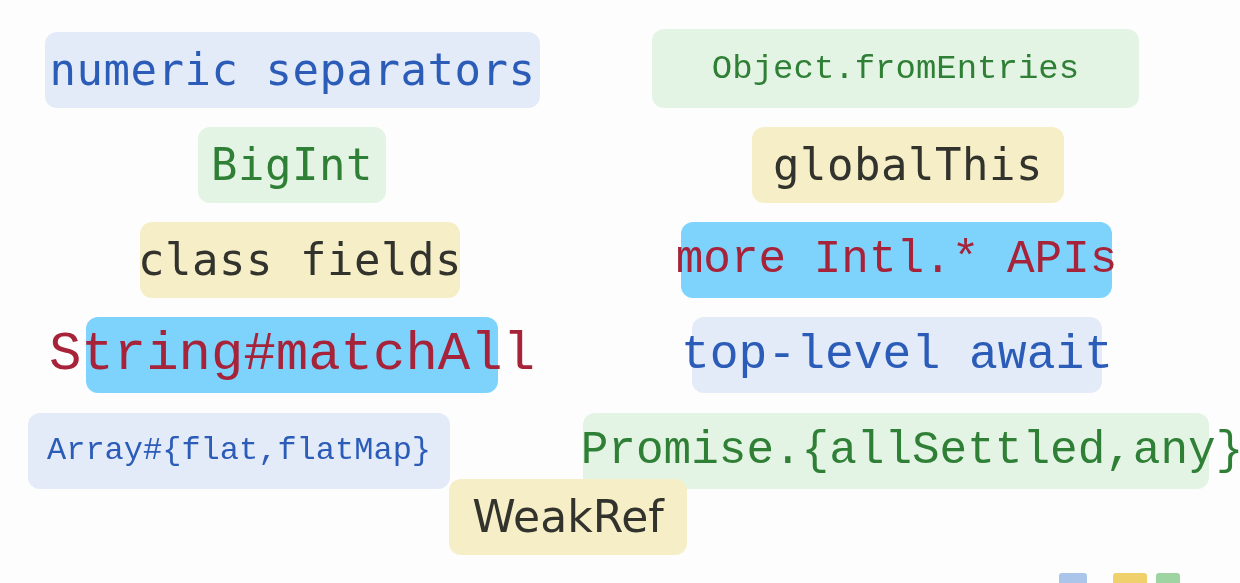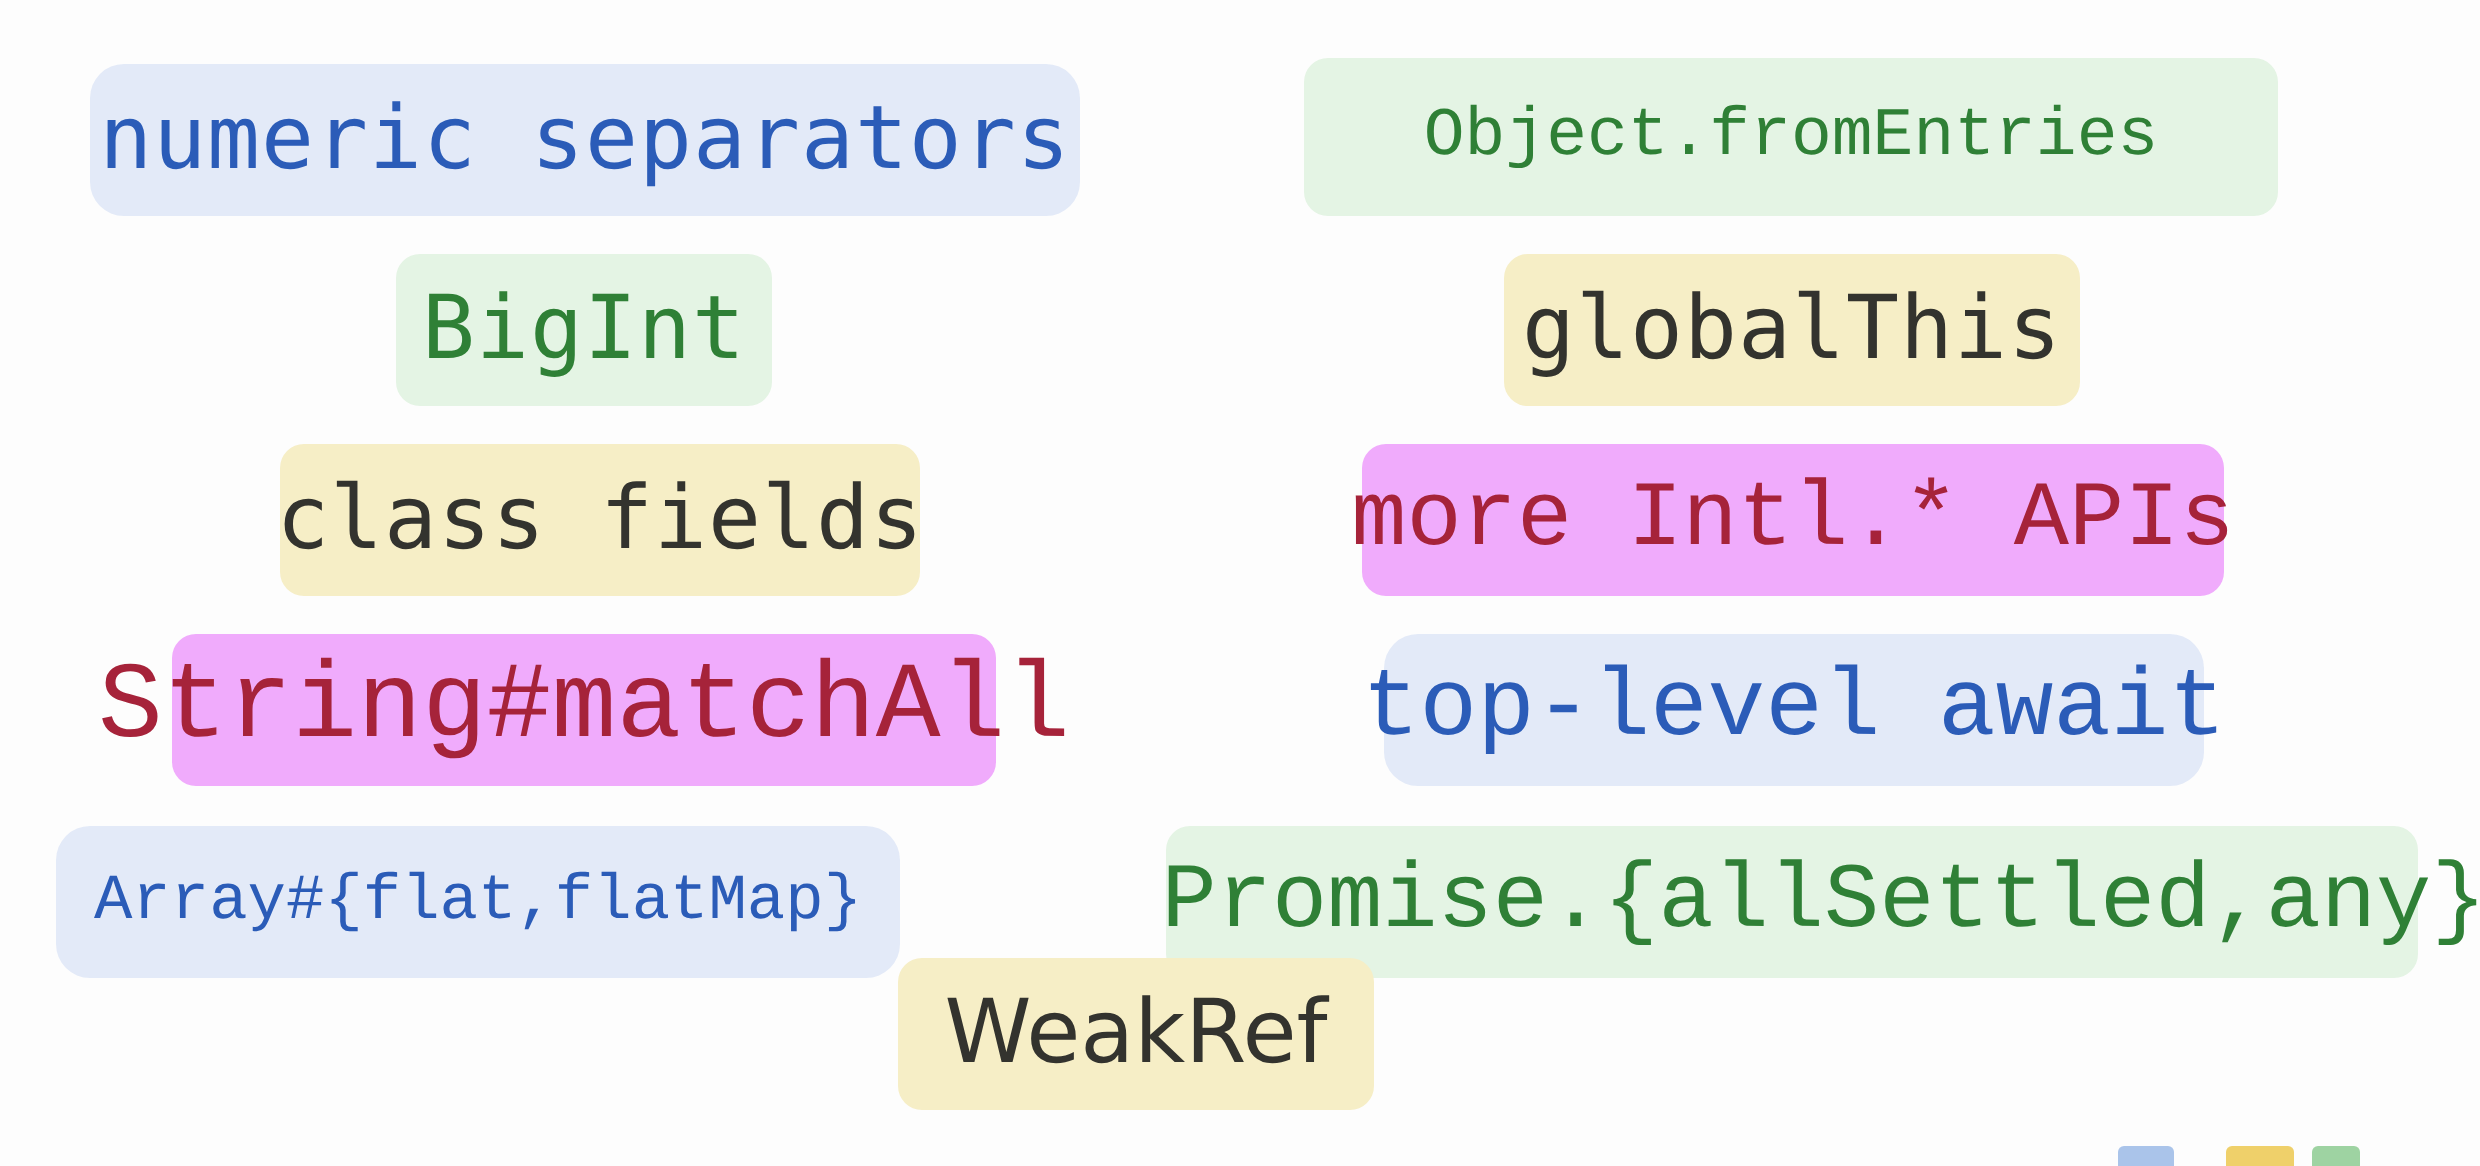--- a/index.html
+++ b/index.html
@@ -29,44 +29,44 @@
     font-weight: 400;
     line-height: 1;
     -webkit-font-smoothing: antialiased;
   }
 
   .chip.mono   { font-family: "DejaVu Sans Mono", monospace; }
   .chip.sans   { font-family: "DejaVu Sans", sans-serif; letter-spacing: 0px; }
   .chip.libmono{ font-family: "Liberation Mono", monospace; letter-spacing: 0px; }
 
   
-  .c-blue   { background: #e3eaf8; color: #2b5cb8; border-radius: 17px; }
+  .c-blue   { background: #e3eaf8; color: #2b5cb8; }
   .c-green  { background: #e4f4e4; color: #2f8036; }
   .c-yellow { background: #f6eec6; color: #33332e; }
-  .c-red    { background: #f0abfc; color: #a6233a; }
+  .c-red    { background: #7dd3fc; color: #a6233a; }
 
   
   .mini {
     position: absolute;
     height: 10px;
     border-radius: 3px 3px 0 0;
     bottom: 0;
   }
   .mini.c-blue   { background: #aac4ea; }
   .mini.c-yellow { background: #efd06a; }
   .mini.c-green  { background: #9ed3a2; }
 </style>
 </head>
 <body>
 
 <div id="stage" style="width: 1240px; height: 583px; background: rgb(253, 253, 253);">
     <div class="chip mono c-blue" style="left: 45px; top: 32px; width: 495px; height: 76px; font-size: 44px;">numeric separators</div>
     <div class="chip libmono c-green" style="left: 652px; top: 29px; width: 487px; height: 79px; font-size: 34px;">Object.fromEntries</div>
     <div class="chip mono c-green" style="left: 198px; top: 127px; width: 188px; height: 76px; font-size: 44px;">BigInt</div>
-    <div class="chip mono c-yellow" style="left: 752px; top: 127px; width: 288px; height: 76px; font-size: 44px;">globalThis</div>
+    <div class="chip mono c-yellow" style="left: 752px; top: 127px; width: 312px; height: 76px; font-size: 44px;">globalThis</div>
     <div class="chip mono c-yellow" style="left: 140px; top: 222px; width: 320px; height: 76px; font-size: 44px;">class fields</div>
     <div class="chip libmono c-red" style="left: 681px; top: 222px; width: 431px; height: 76px; font-size: 46px;">more Intl.* APIs</div>
     <div class="chip libmono c-red" style="left: 86px; top: 317px; width: 412px; height: 76px; font-size: 54px;">String#matchAll</div>
     <div class="chip libmono c-blue" style="left: 692px; top: 317px; width: 410px; height: 76px; font-size: 48px;">top-level await</div>
     <div class="chip libmono c-blue" style="left: 28px; top: 413px; width: 422px; height: 76px; font-size: 32px;">Array#{flat,flatMap}</div>
     <div class="chip libmono c-green" style="left: 583px; top: 413px; width: 626px; height: 76px; font-size: 46px; padding-left: 32px;">Promise.{allSettled,any}</div>
     <div class="chip sans c-yellow" style="left: 449px; top: 479px; width: 238px; height: 76px; font-size: 44px;">WeakRef</div>
     <div class="mini c-blue" style="left: 1059px; width: 28px;"></div>
     <div class="mini c-yellow" style="left: 1113px; width: 34px;"></div>
     <div class="mini c-green" style="left: 1156px; width: 24px;"></div>

